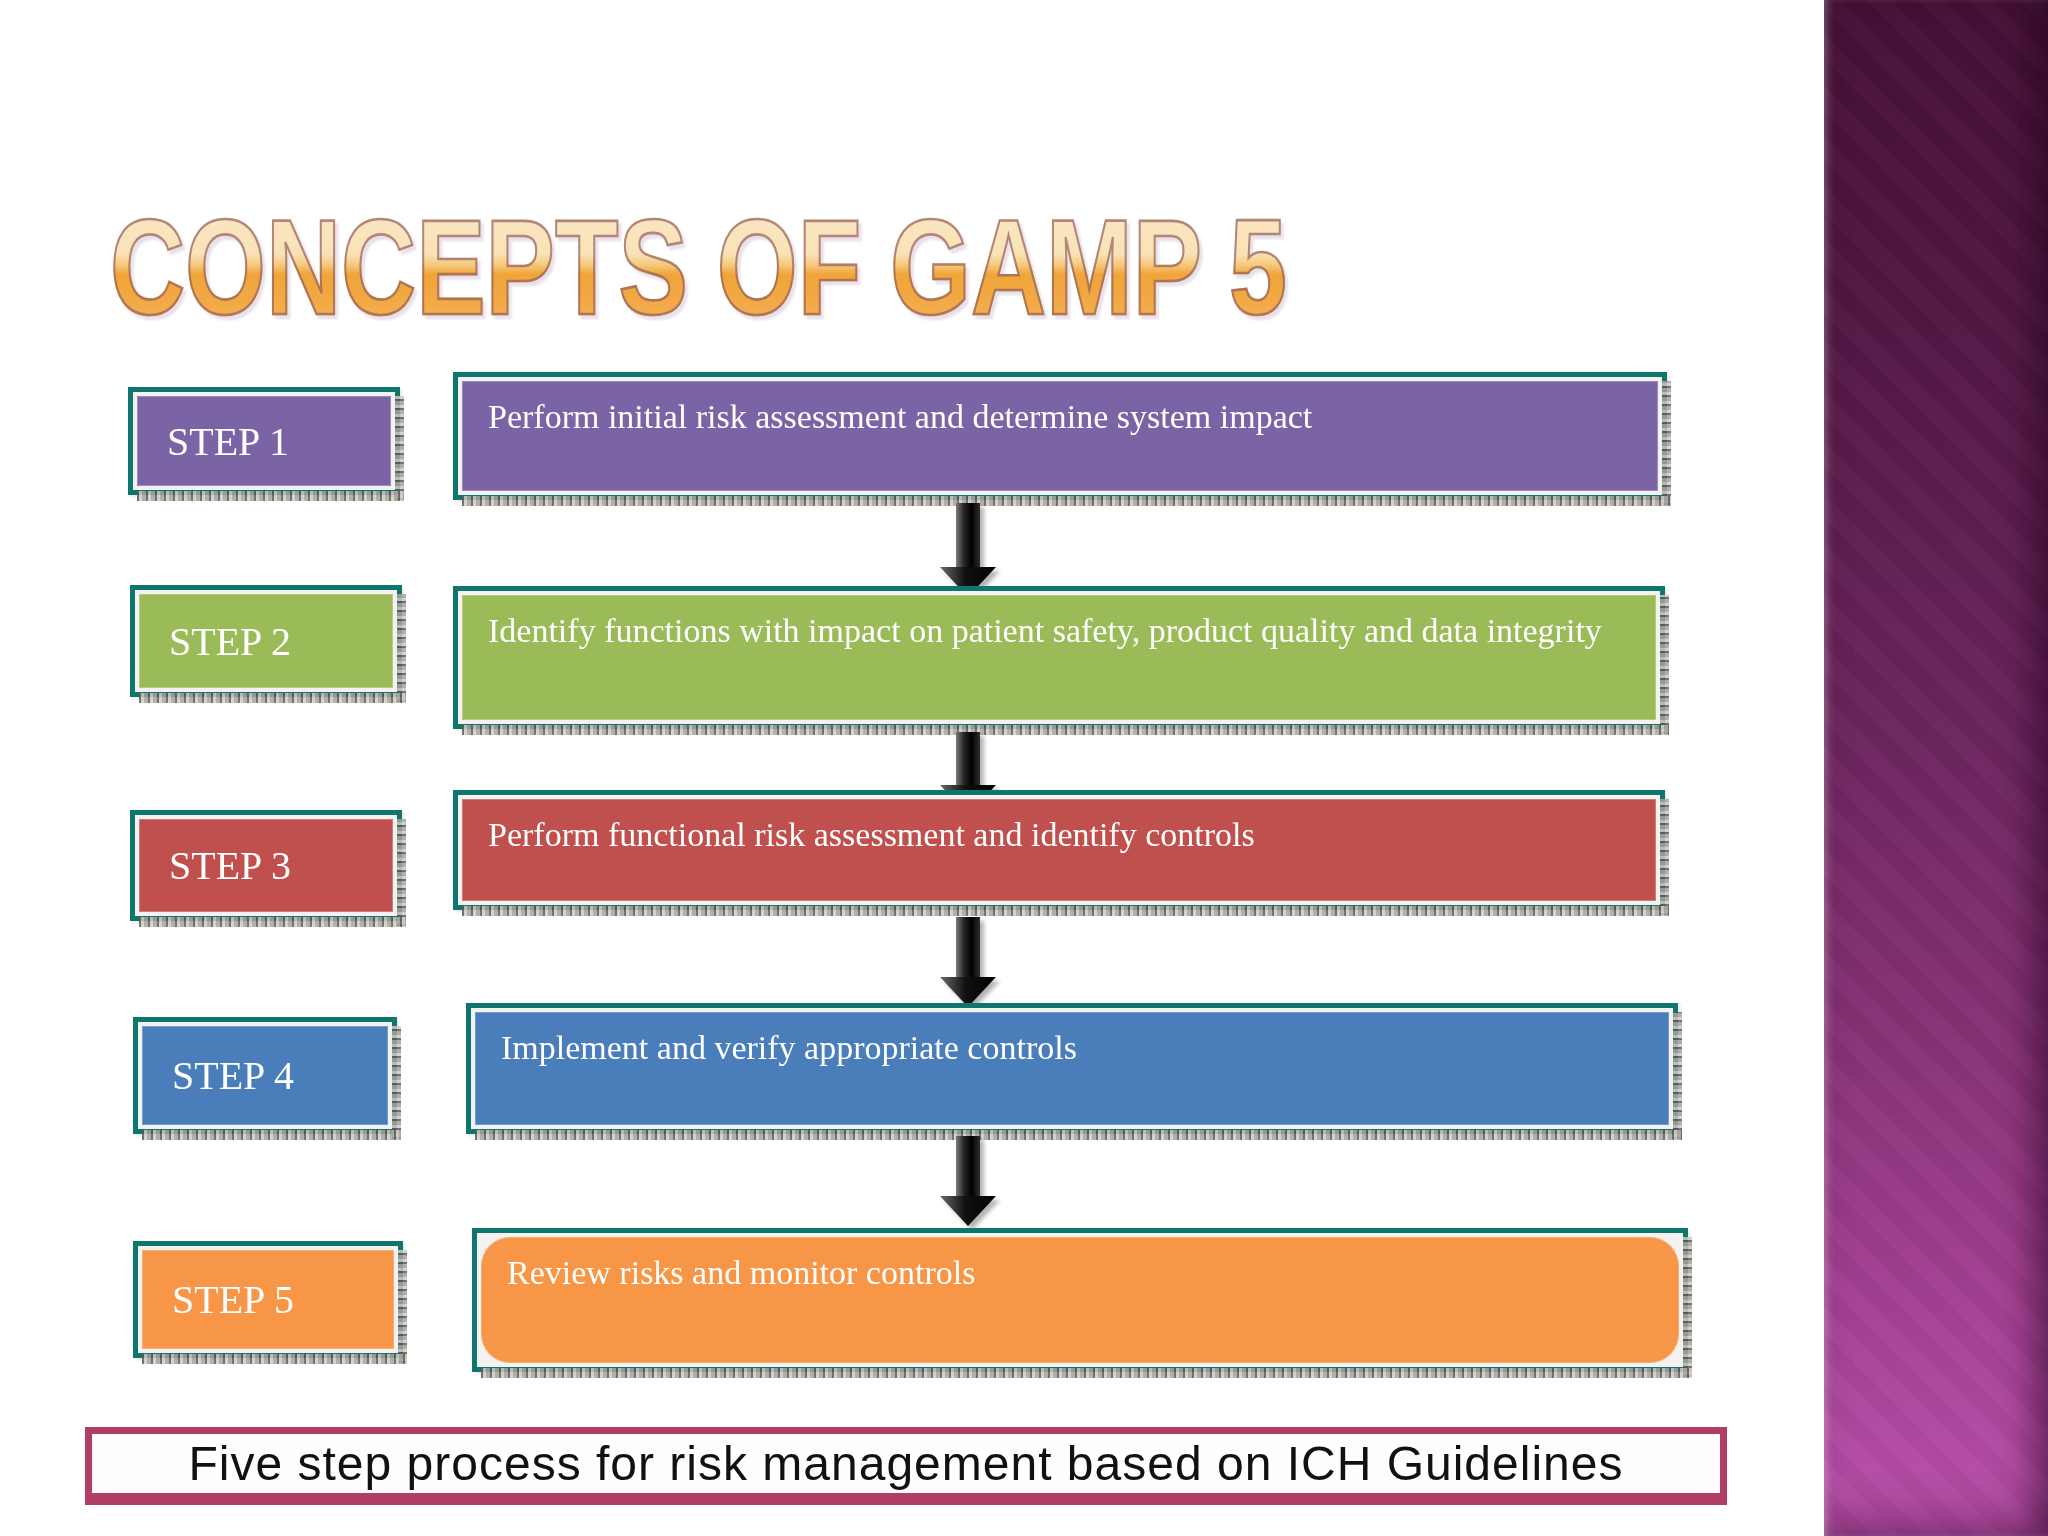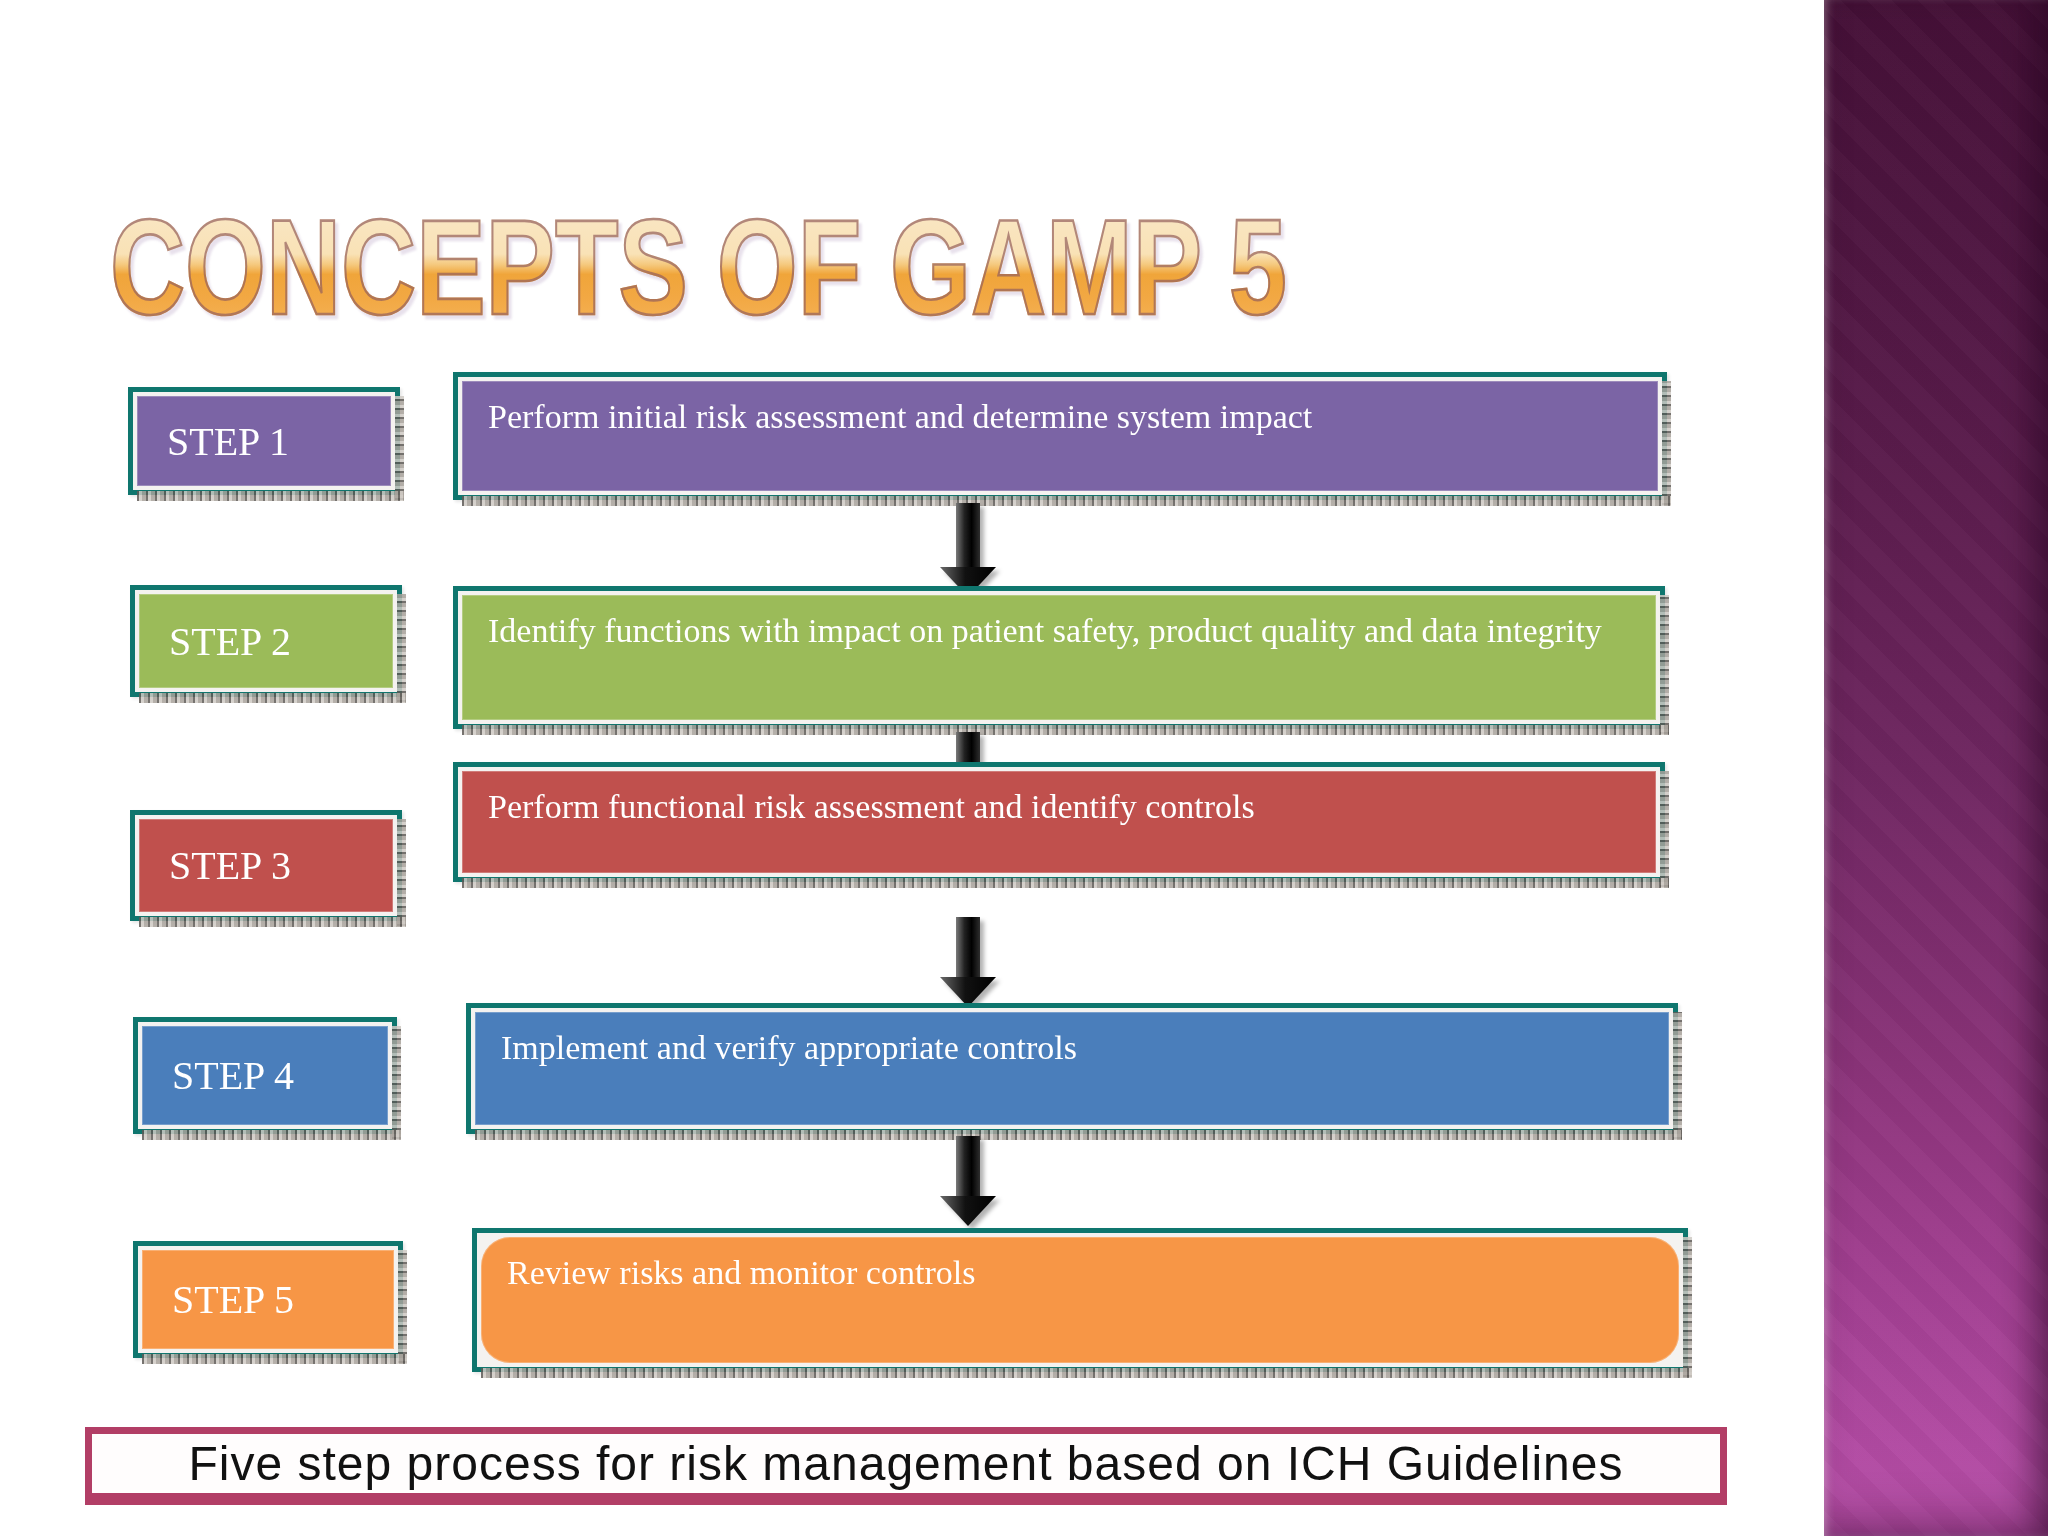--- a/index.html
+++ b/index.html
@@ -66,21 +66,21 @@
     font-size:34px;line-height:1.5;
     padding:10px 26px 0 26px;
   }
 
   
   .p1{left:128px;top:387px;width:272px;height:108px;}
   .b1{left:453px;top:372px;width:1214px;height:128px;}
   .p2{left:130px;top:585px;width:272px;height:112px;}
   .b2{left:453px;top:586px;width:1212px;height:143px;}
   .p3{left:130px;top:810px;width:272px;height:111px;}
-  .b3{left:453px;top:762px;width:1212px;height:120px;}
+  .b3{left:453px;top:790px;width:1212px;height:120px;}
   .p4{left:133px;top:1017px;width:264px;height:117px;}
   .b4{left:466px;top:1003px;width:1212px;height:131px;}
   .p5{left:133px;top:1241px;width:270px;height:117px;}
   .b5{left:472px;top:1228px;width:1216px;height:144px;}
 
   
   .arrow{position:absolute;width:56px;filter:drop-shadow(4px 4px 2px rgba(0,0,0,0.3));}
   .a1{left:940px;top:503px;height:94px;}
   .a2{left:940px;top:732px;height:83px;}
   .a3{left:940px;top:917px;height:90px;}

